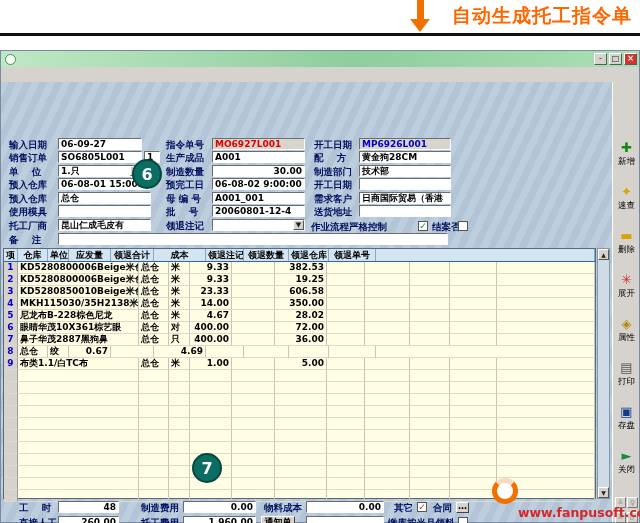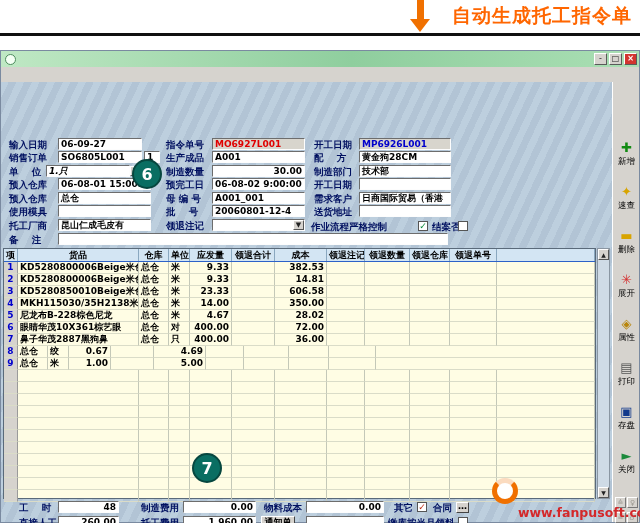--- a/index.html
+++ b/index.html
@@ -100,21 +100,21 @@
 
 
     <div id="client">
 
       <div class="lbl" style="left:8px;top:57px;">输入日期</div>
       <div class="fld" style="left:57px;top:56px;width:84px;">06-09-27</div>
       <div class="lbl" style="left:8px;top:70px;">销售订单</div>
       <div class="fld" style="left:57px;top:69px;width:84px;">SO6805L001</div>
       <div class="fld" style="left:143px;top:69px;width:16px;">1</div>
       <div class="lbl" style="left:8px;top:84px;">单    位</div>
-      <div class="fld" style="left:45px;top:83px;width:84px;font-style:italic;">1.只</div>
+      <div class="fld" style="left:57px;top:83px;width:84px;">1.只</div>
       <div class="combo-arrow" style="left:129px;top:84px;">▼</div>
       <div class="lbl" style="left:8px;top:97px;">预入仓库</div>
       <div class="fld" style="left:57px;top:96px;width:93px;">06-08-01 15:00:00</div>
       <div class="lbl" style="left:8px;top:111px;">预入仓库</div>
       <div class="fld" style="left:57px;top:110px;width:93px;">总仓</div>
       <div class="lbl" style="left:8px;top:124px;">使用模具</div>
       <div class="fld" style="left:57px;top:123px;width:93px;"></div>
       <div class="lbl" style="left:8px;top:138px;">托工厂商</div>
       <div class="fld" style="left:57px;top:137px;width:93px;">昆山仁成毛皮有</div>
       <div class="lbl" style="left:8px;top:152px;">备    注</div>
@@ -149,21 +149,20 @@
       <div class="lbl" style="left:313px;top:124px;">送货地址</div>
       <div class="fld" style="left:358px;top:123px;width:92px;"></div>
       <div class="lbl" style="left:310px;top:139px;">作业流程严格控制</div>
       <div class="chk" style="left:417px;top:139px;color:#0a8a3a;">✓</div>
       <div class="lbl" style="left:431px;top:139px;">结案否</div>
       <div class="chk" style="left:457px;top:139px;"></div>
 
       <div id="grid">
           <div class="g-row hdr">
             <div class="g-cell" style="width: 14px; flex-shrink: 0;">项</div>
-            <div class="g-cell" style="width: 121px; flex-shrink: 0;">货品</div>
             <div class="g-cell" style="width: 30px; flex-shrink: 0;">仓库</div>
             <div class="g-cell" style="width: 21px; flex-shrink: 0;">单位</div>
             <div class="g-cell" style="width: 42px; flex-shrink: 0;">应发量</div>
             <div class="g-cell" style="width: 43px; flex-shrink: 0;">领退合计</div>
             <div class="g-cell" style="width: 52px; flex-shrink: 0;">成本</div>
             <div class="g-cell" style="width: 38px; flex-shrink: 0;">领退注记</div>
             <div class="g-cell" style="width: 45px; flex-shrink: 0;">领退数量</div>
             <div class="g-cell" style="width: 40px; flex-shrink: 0;">领退仓库</div>
             <div class="g-cell" style="width: 47px; flex-shrink: 0;">领退单号</div>
             <div class="g-cell" style="flex: 1 1 0%;"></div>
@@ -182,21 +181,21 @@
             <div class="g-cell" style="width: 47px; flex-shrink: 0;"></div>
             <div class="g-cell" style="flex: 1 1 0%;"></div>
           </div>
           <div class="g-row">
             <div class="g-cell idx" style="width: 14px; flex-shrink: 0;">2</div>
             <div class="g-cell" style="width: 121px; flex-shrink: 0;">KD5280800006Beige米色(绣花)</div>
             <div class="g-cell" style="width: 30px; flex-shrink: 0;">总仓</div>
             <div class="g-cell" style="width: 21px; flex-shrink: 0;">米</div>
             <div class="g-cell r" style="width: 42px; flex-shrink: 0;">9.33</div>
             <div class="g-cell r" style="width: 43px; flex-shrink: 0;"></div>
-            <div class="g-cell r" style="width: 52px; flex-shrink: 0;">14.81</div>
+            <div class="g-cell r" style="width: 52px; flex-shrink: 0;">19.25</div>
             <div class="g-cell" style="width: 38px; flex-shrink: 0;"></div>
             <div class="g-cell r" style="width: 45px; flex-shrink: 0;"></div>
             <div class="g-cell" style="width: 40px; flex-shrink: 0;"></div>
             <div class="g-cell" style="width: 47px; flex-shrink: 0;"></div>
             <div class="g-cell" style="flex: 1 1 0%;"></div>
           </div>
           <div class="g-row">
             <div class="g-cell idx" style="width: 14px; flex-shrink: 0;">3</div>
             <div class="g-cell" style="width: 121px; flex-shrink: 0;">KD5280850010Beige米色</div>
             <div class="g-cell" style="width: 30px; flex-shrink: 0;">总仓</div>
@@ -274,20 +273,21 @@
             <div class="g-cell r" style="width: 43px; flex-shrink: 0;"></div>
             <div class="g-cell r" style="width: 52px; flex-shrink: 0;">4.69</div>
             <div class="g-cell" style="width: 38px; flex-shrink: 0;"></div>
             <div class="g-cell r" style="width: 45px; flex-shrink: 0;"></div>
             <div class="g-cell" style="width: 40px; flex-shrink: 0;"></div>
             <div class="g-cell" style="width: 47px; flex-shrink: 0;"></div>
             <div class="g-cell" style="flex: 1 1 0%;"></div>
           </div>
           <div class="g-row">
             <div class="g-cell idx" style="width: 14px; flex-shrink: 0;">9</div>
+            <div class="g-cell" style="width: 121px; flex-shrink: 0;">布类1.1/白TC布</div>
             <div class="g-cell" style="width: 30px; flex-shrink: 0;">总仓</div>
             <div class="g-cell" style="width: 21px; flex-shrink: 0;">米</div>
             <div class="g-cell r" style="width: 42px; flex-shrink: 0;">1.00</div>
             <div class="g-cell r" style="width: 43px; flex-shrink: 0;"></div>
             <div class="g-cell r" style="width: 52px; flex-shrink: 0;">5.00</div>
             <div class="g-cell" style="width: 38px; flex-shrink: 0;"></div>
             <div class="g-cell r" style="width: 45px; flex-shrink: 0;"></div>
             <div class="g-cell" style="width: 40px; flex-shrink: 0;"></div>
             <div class="g-cell" style="width: 47px; flex-shrink: 0;"></div>
             <div class="g-cell" style="flex: 1 1 0%;"></div>

